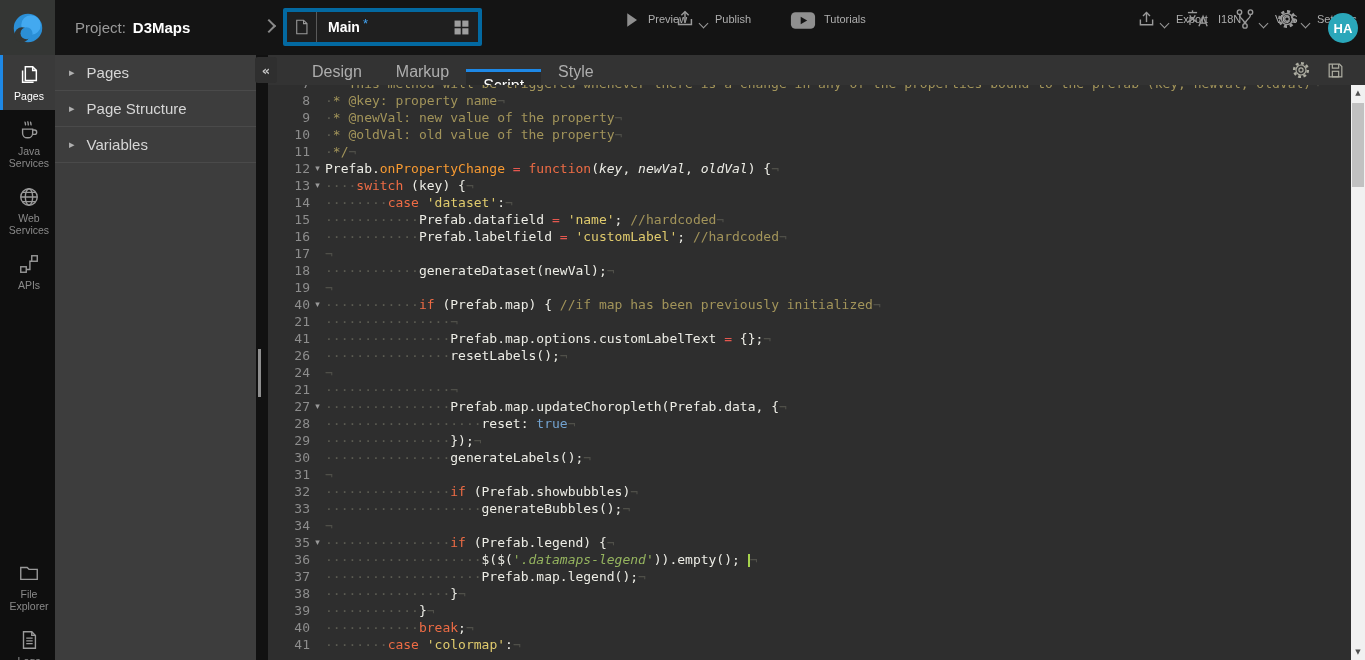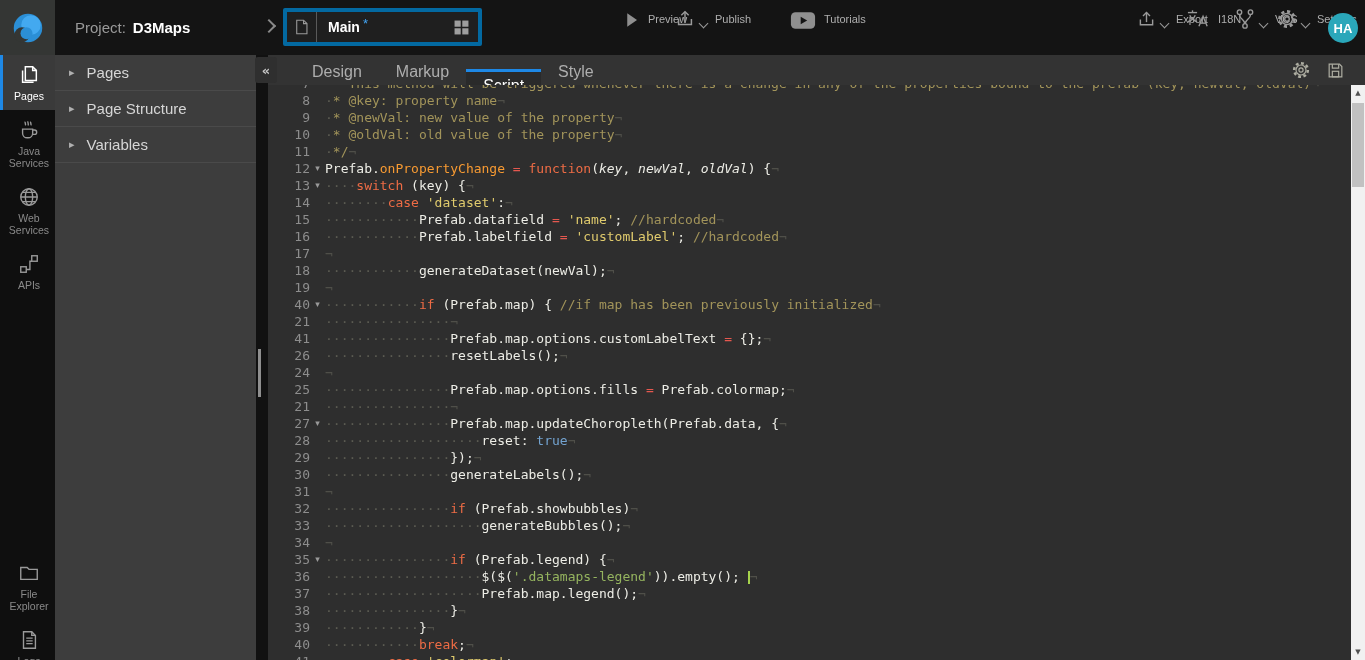--- a/index.html
+++ b/index.html
@@ -58,21 +58,21 @@
   .code-lines { margin-top:-10px; font-family:"DejaVu Sans Mono", monospace; font-size:13px; line-height:17px; }
   .cm-line { height:17px; display:flex; white-space:pre; cursor:text; }
   .ln-num { width:42px; text-align:right; color:var(--c-gutter,#8d8d8d); flex:0 0 auto; user-select:none; }
   .ln-fold { width:15px; flex:0 0 auto; color:#9a9a9a; font-size:9px; text-align:center; line-height:17px; font-family:"DejaVu Sans", sans-serif; }
   .ln-code { flex:1; white-space:pre; }
   .tk-pln { color:var(--c-pln,#edede6); }
   .tk-kw  { color:var(--c-kw,#ee6c45); }
   .tk-fn  { color:var(--c-fn,#f79a32); }
   .tk-op  { color:var(--c-op,#e5584f); }
   .tk-str { color:var(--c-str,#e0cb6d); }
-  .tk-str2{ color:var(--c-str2,#95b45f); }
+  .tk-str2{ color:var(--c-str2,#95b45f);font-style:italic; }
   .tk-atom{ color:var(--c-atom,#73a3d0); }
   .tk-cmt { color:var(--c-cmt,#a2945a); }
   .tk-prm { color:var(--c-pln,#edede6); font-style:italic; }
   .tk-ws  { color:var(--c-ws,#5b5b52); }
   .tk-eol { color:var(--c-ws,#5b5b52); opacity:.75; }
   .cursor { display:inline-block; width:2px; height:13px; background:var(--c-cursor,#a6d34c); vertical-align:text-bottom; }
 
   
   .vscroll { position:absolute; left:1351px; top:85px; width:14px; height:575px; background:#f1f1f1; }
   .vs-btn { position:absolute; left:0; width:14px; height:16px; color:#505050; font-size:7px; text-align:center; line-height:16px; cursor:pointer; font-family:"DejaVu Sans", sans-serif; }
@@ -338,21 +338,20 @@
         <div class="cm-line"><span class="ln-num">15</span><span class="ln-fold"></span><span class="ln-code"><span class="tk-ws">············</span><span class="tk-pln">Prefab.datafield </span><span class="tk-op">=</span><span class="tk-pln"> </span><span class="tk-str">'name'</span><span class="tk-pln">; </span><span class="tk-cmt">//hardcoded</span><span class="tk-eol">¬</span></span></div>
         <div class="cm-line"><span class="ln-num">16</span><span class="ln-fold"></span><span class="ln-code"><span class="tk-ws">············</span><span class="tk-pln">Prefab.labelfield </span><span class="tk-op">=</span><span class="tk-pln"> </span><span class="tk-str">'customLabel'</span><span class="tk-pln">; </span><span class="tk-cmt">//hardcoded</span><span class="tk-eol">¬</span></span></div>
         <div class="cm-line"><span class="ln-num">17</span><span class="ln-fold"></span><span class="ln-code"><span class="tk-eol">¬</span></span></div>
         <div class="cm-line"><span class="ln-num">18</span><span class="ln-fold"></span><span class="ln-code"><span class="tk-ws">············</span><span class="tk-pln">generateDataset(newVal);</span><span class="tk-eol">¬</span></span></div>
         <div class="cm-line"><span class="ln-num">19</span><span class="ln-fold"></span><span class="ln-code"><span class="tk-eol">¬</span></span></div>
         <div class="cm-line"><span class="ln-num">40</span><span class="ln-fold">▾</span><span class="ln-code"><span class="tk-ws">············</span><span class="tk-kw">if</span><span class="tk-pln"> (Prefab.map) { </span><span class="tk-cmt">//if map has been previously initialized</span><span class="tk-eol">¬</span></span></div>
         <div class="cm-line"><span class="ln-num">21</span><span class="ln-fold"></span><span class="ln-code"><span class="tk-ws">················</span><span class="tk-eol">¬</span></span></div>
         <div class="cm-line"><span class="ln-num">41</span><span class="ln-fold"></span><span class="ln-code"><span class="tk-ws">················</span><span class="tk-pln">Prefab.map.options.customLabelText </span><span class="tk-op">=</span><span class="tk-pln"> {};</span><span class="tk-eol">¬</span></span></div>
         <div class="cm-line"><span class="ln-num">26</span><span class="ln-fold"></span><span class="ln-code"><span class="tk-ws">················</span><span class="tk-pln">resetLabels();</span><span class="tk-eol">¬</span></span></div>
         <div class="cm-line"><span class="ln-num">24</span><span class="ln-fold"></span><span class="ln-code"><span class="tk-eol">¬</span></span></div>
-        <div class="cm-line"><span class="ln-num">25</span><span class="ln-fold"></span><span class="ln-code"><span class="tk-ws">················</span><span class="tk-pln">Prefab.map.options.fills </span><span class="tk-op">=</span><span class="tk-pln"> Prefab.colormap;</span><span class="tk-eol">¬</span></span></div>
         <div class="cm-line"><span class="ln-num">21</span><span class="ln-fold"></span><span class="ln-code"><span class="tk-ws">················</span><span class="tk-eol">¬</span></span></div>
         <div class="cm-line"><span class="ln-num">27</span><span class="ln-fold">▾</span><span class="ln-code"><span class="tk-ws">················</span><span class="tk-pln">Prefab.map.updateChoropleth(Prefab.data, {</span><span class="tk-eol">¬</span></span></div>
         <div class="cm-line"><span class="ln-num">28</span><span class="ln-fold"></span><span class="ln-code"><span class="tk-ws">····················</span><span class="tk-pln">reset: </span><span class="tk-atom">true</span><span class="tk-eol">¬</span></span></div>
         <div class="cm-line"><span class="ln-num">29</span><span class="ln-fold"></span><span class="ln-code"><span class="tk-ws">················</span><span class="tk-pln">});</span><span class="tk-eol">¬</span></span></div>
         <div class="cm-line"><span class="ln-num">30</span><span class="ln-fold"></span><span class="ln-code"><span class="tk-ws">················</span><span class="tk-pln">generateLabels();</span><span class="tk-eol">¬</span></span></div>
         <div class="cm-line"><span class="ln-num">31</span><span class="ln-fold"></span><span class="ln-code"><span class="tk-eol">¬</span></span></div>
         <div class="cm-line"><span class="ln-num">32</span><span class="ln-fold"></span><span class="ln-code"><span class="tk-ws">················</span><span class="tk-kw">if</span><span class="tk-pln"> (Prefab.showbubbles)</span><span class="tk-eol">¬</span></span></div>
         <div class="cm-line"><span class="ln-num">33</span><span class="ln-fold"></span><span class="ln-code"><span class="tk-ws">····················</span><span class="tk-pln">generateBubbles();</span><span class="tk-eol">¬</span></span></div>
         <div class="cm-line"><span class="ln-num">34</span><span class="ln-fold"></span><span class="ln-code"><span class="tk-eol">¬</span></span></div>
         <div class="cm-line"><span class="ln-num">35</span><span class="ln-fold">▾</span><span class="ln-code"><span class="tk-ws">················</span><span class="tk-kw">if</span><span class="tk-pln"> (Prefab.legend) {</span><span class="tk-eol">¬</span></span></div>

